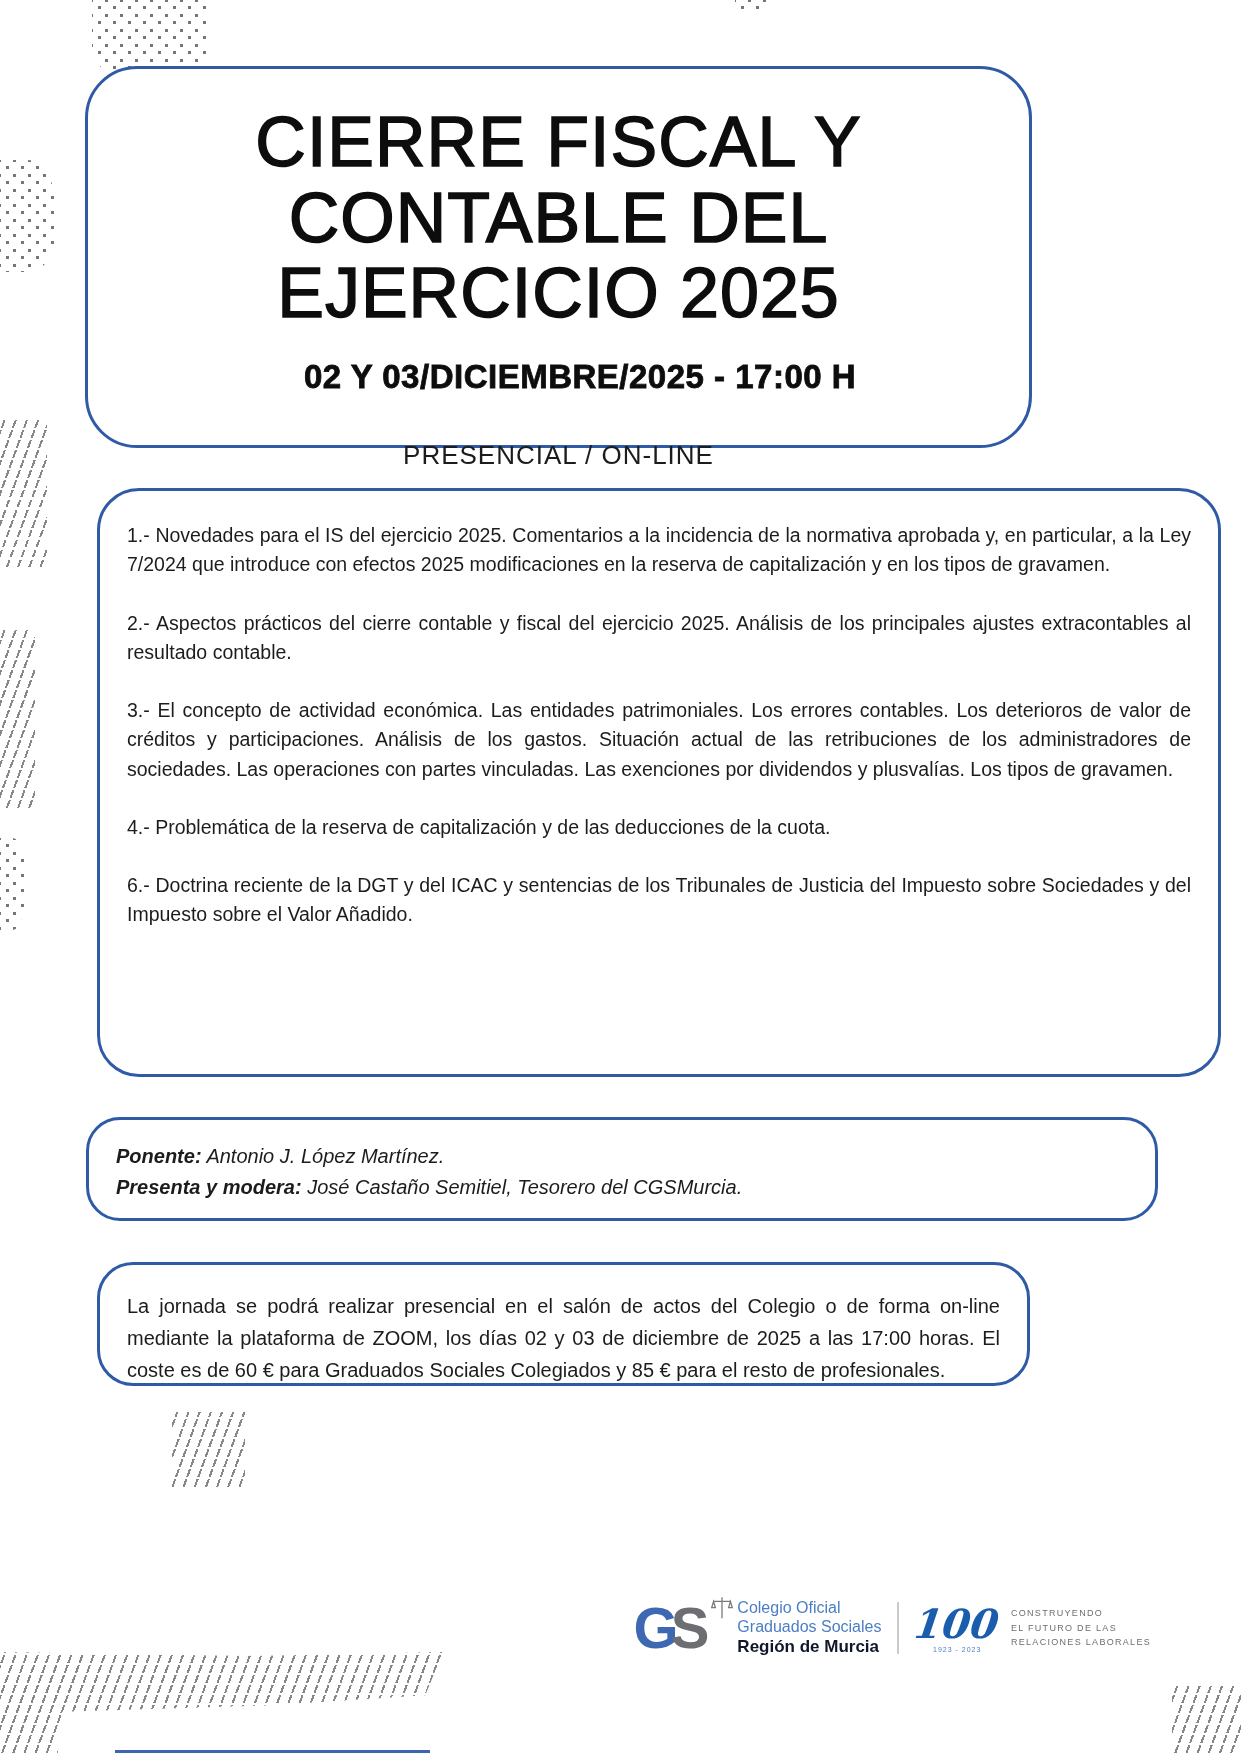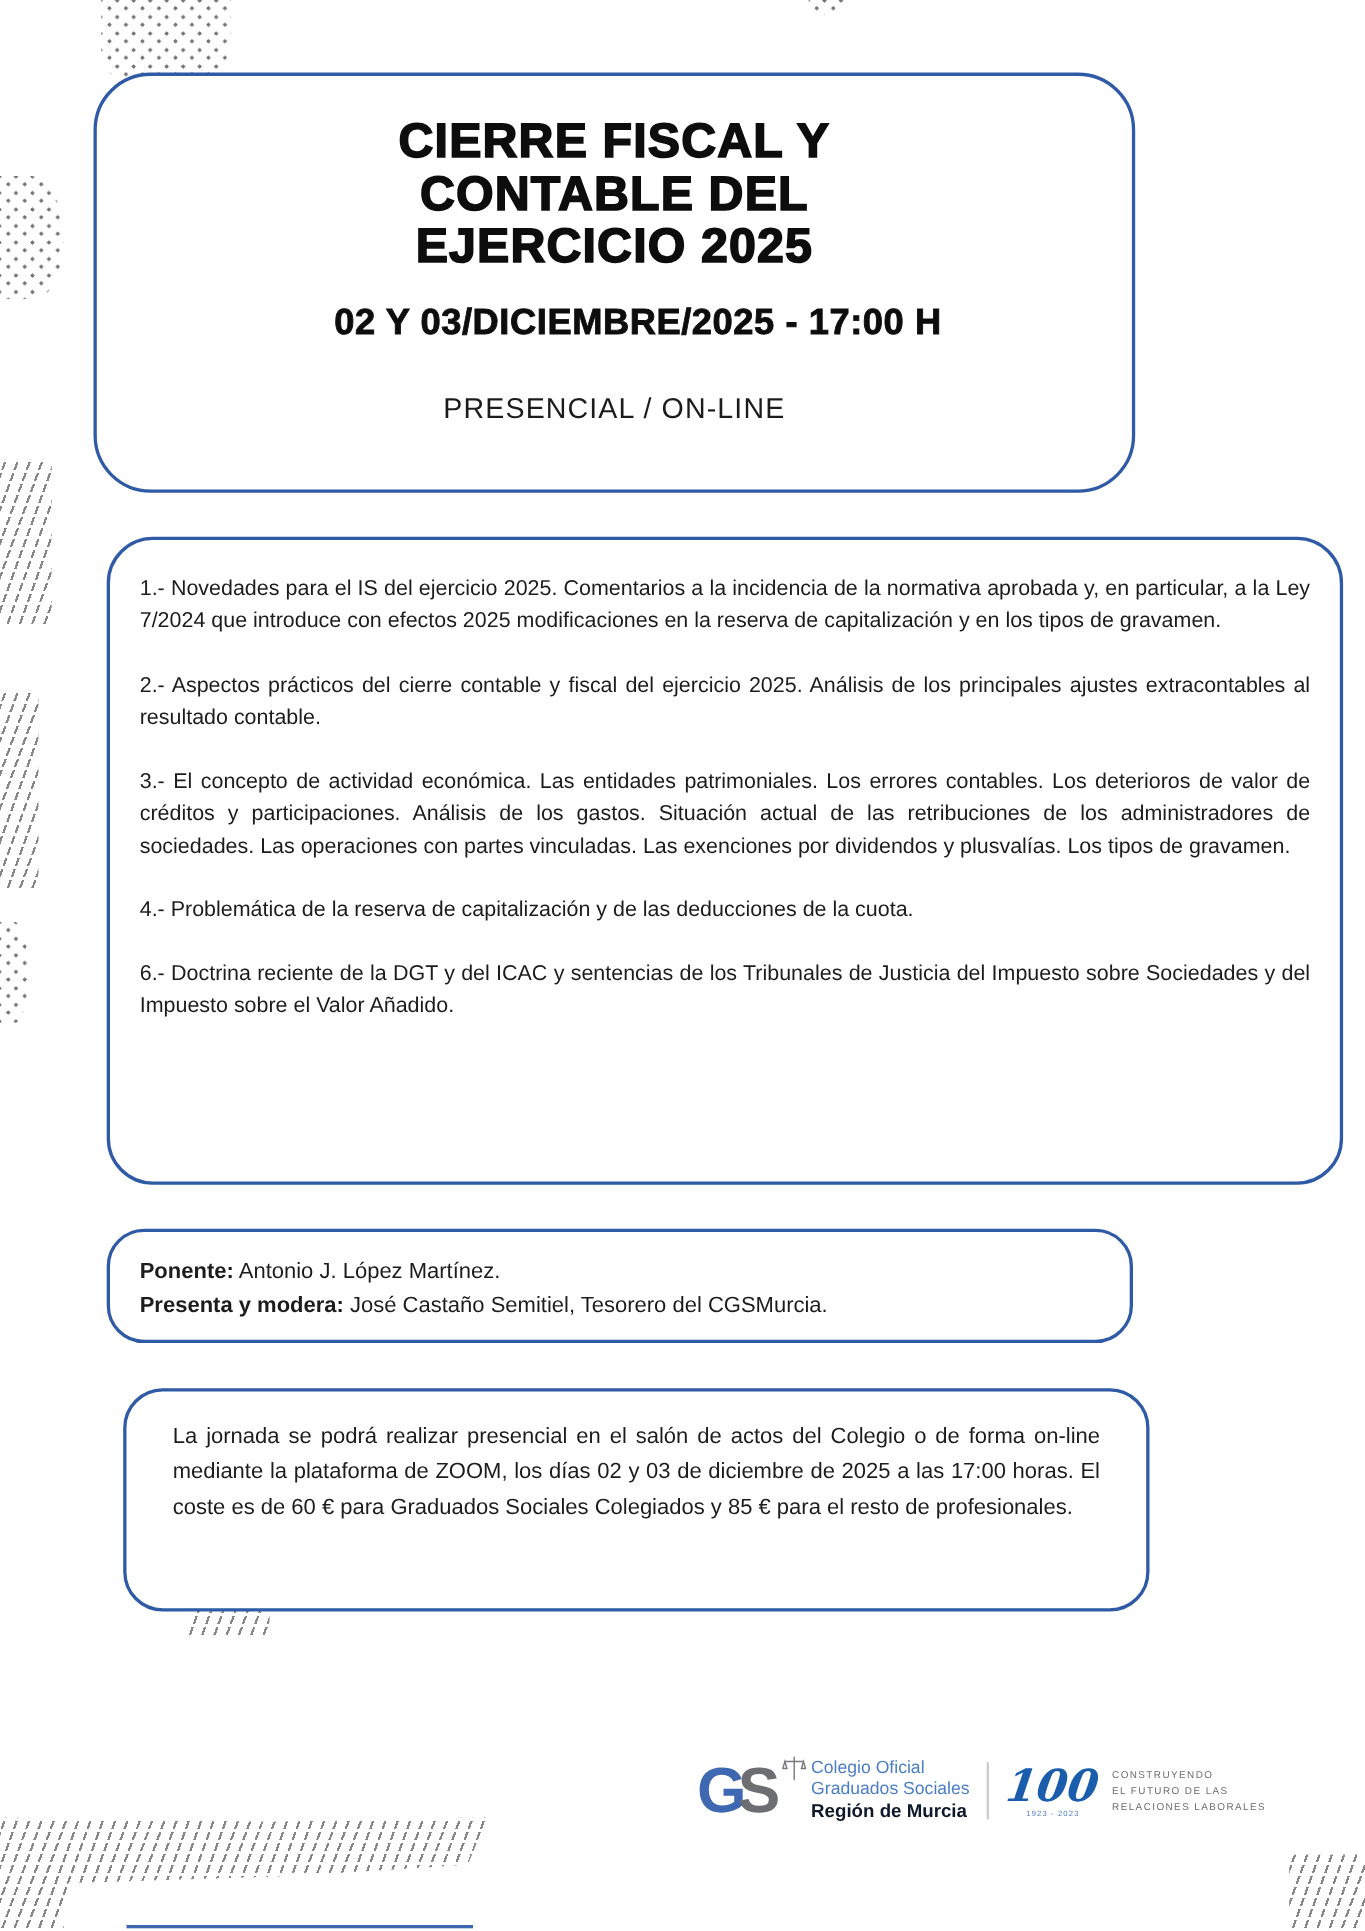--- a/index.html
+++ b/index.html
@@ -18,23 +18,23 @@
     border:3px solid #2f5aa6;
     box-sizing:border-box;
   }
   .title-box{
     left:85px;top:66px;width:947px;height:382px;
     border-radius:52px;
     text-align:center;
   }
   .event-title{
     margin:36px auto 0;
-    font-size:44px;
+    font-size:70px;
     line-height:1.08;
-    font-weight:700;
+    font-weight:400;
     letter-spacing:1px;
     color:#0d0d0d;
     white-space:pre-line;
     -webkit-text-stroke:1.5px #0d0d0d;
   }
   .event-datetime{
     margin-top:26px;
     font-size:33px;
     font-weight:800;
     letter-spacing:.5px;
@@ -54,33 +54,34 @@
     padding:30px 27px;
   }
   .agenda-box p{
     margin:0 0 29px;
     font-size:19.5px;
     line-height:1.5;
     text-align:justify;
   }
   .agenda-box p:last-child{margin-bottom:0;}
   .speakers-box{
-    left:97px;top:1117px;width:933px;height:104px;
+    left:86px;top:1117px;width:1072px;height:104px;
     border-radius:34px;
     padding:21px 27px;
+    font-style:italic;
   }
   .speakers-box p{
     margin:0;
     font-size:20px;
     line-height:1.55;
   }
   .info-box{
-    left:112px;top:1262px;width:933px;height:203px;
+    left:97px;top:1262px;width:933px;height:124px;
     border-radius:36px;
-    padding:25px 42px;
+    padding:25px 27px;
   }
   .info-box p{
     margin:0;
     font-size:20px;
     line-height:1.6;
     text-align:justify;
   }
   
   .footer{
     position:absolute;

